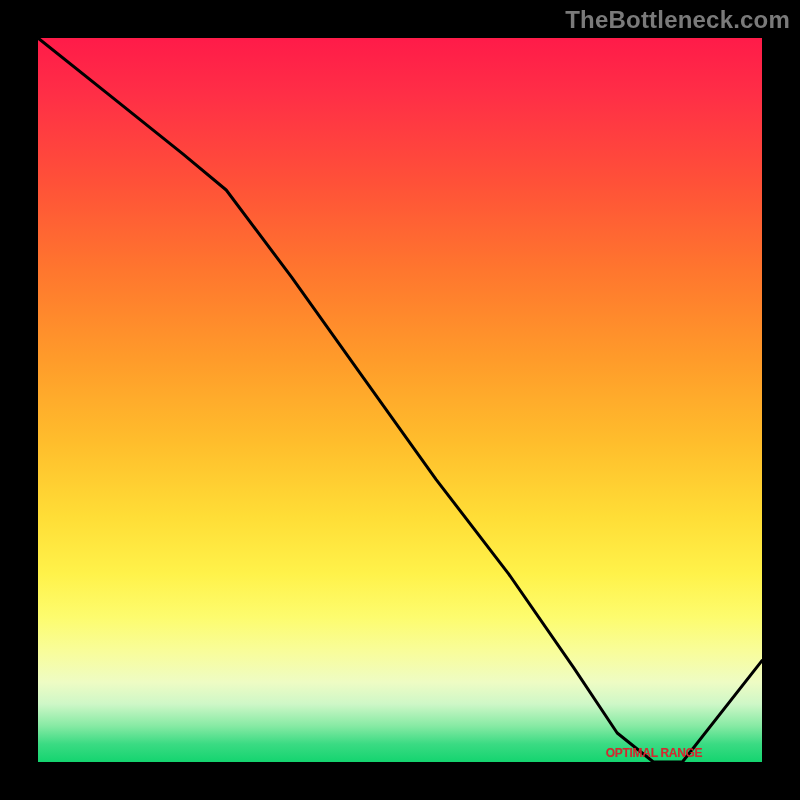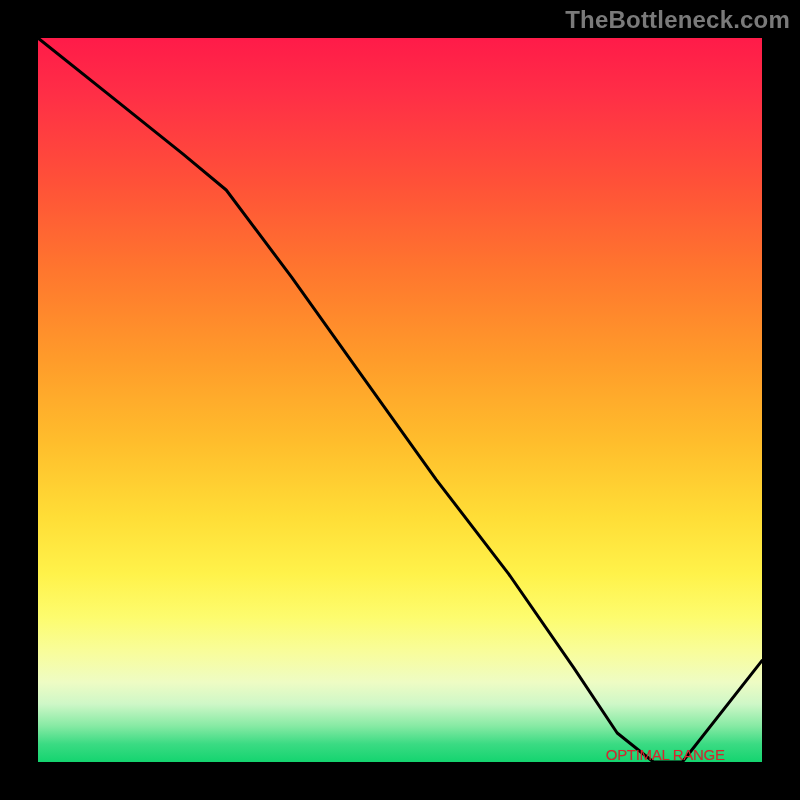--- a/index.html
+++ b/index.html
@@ -59,22 +59,22 @@
   }
   .curve-svg {
     position: absolute;
     left: 0; top: 0;
     width: 100%;
     height: 100%;
   }
   .optimal-label {
     position: absolute;
     color: #d9262f;
-    font-size: 15px;
-    font-weight: 400;
+    font-size: 12px;
+    font-weight: 700;
     letter-spacing: -0.3px;
     white-space: nowrap;
     text-shadow: 0 0 1px rgba(0,0,0,0.15);
     text-align: right;
   }
 </style>
 </head>
 <body>
 
 <div class="stage">

